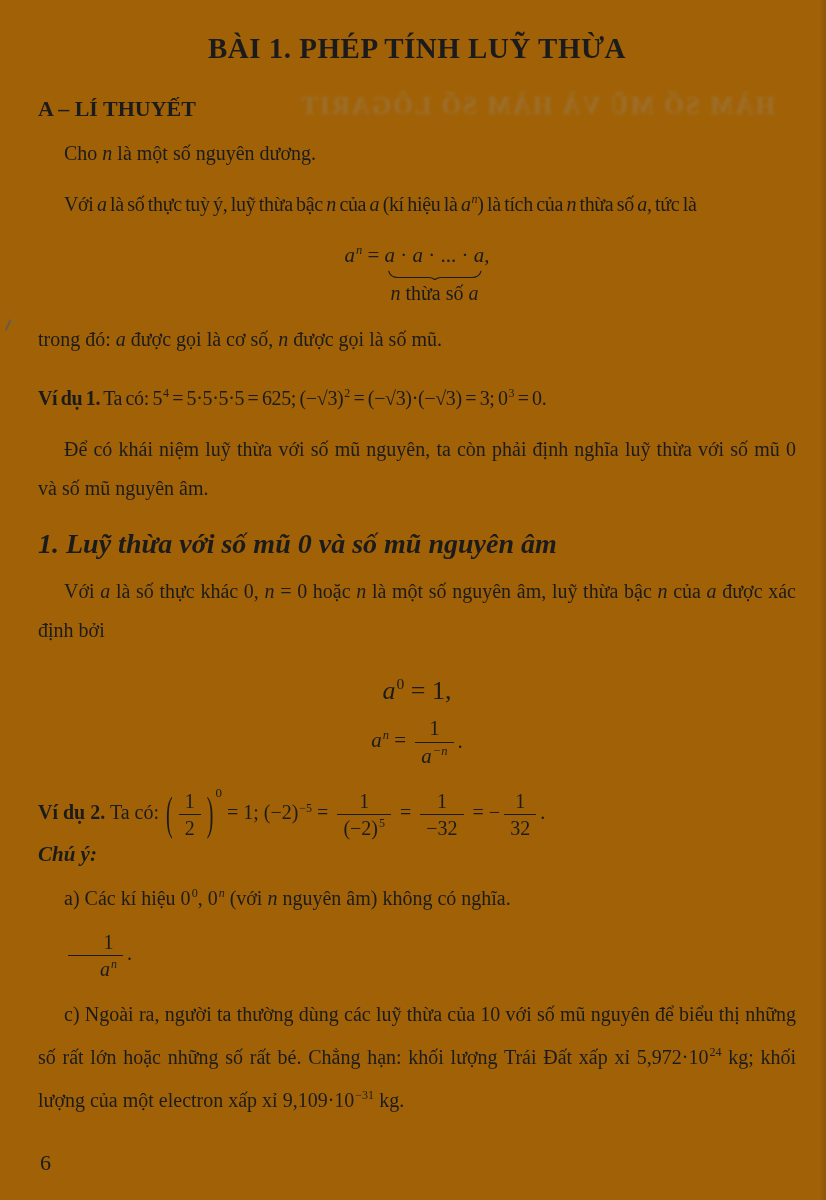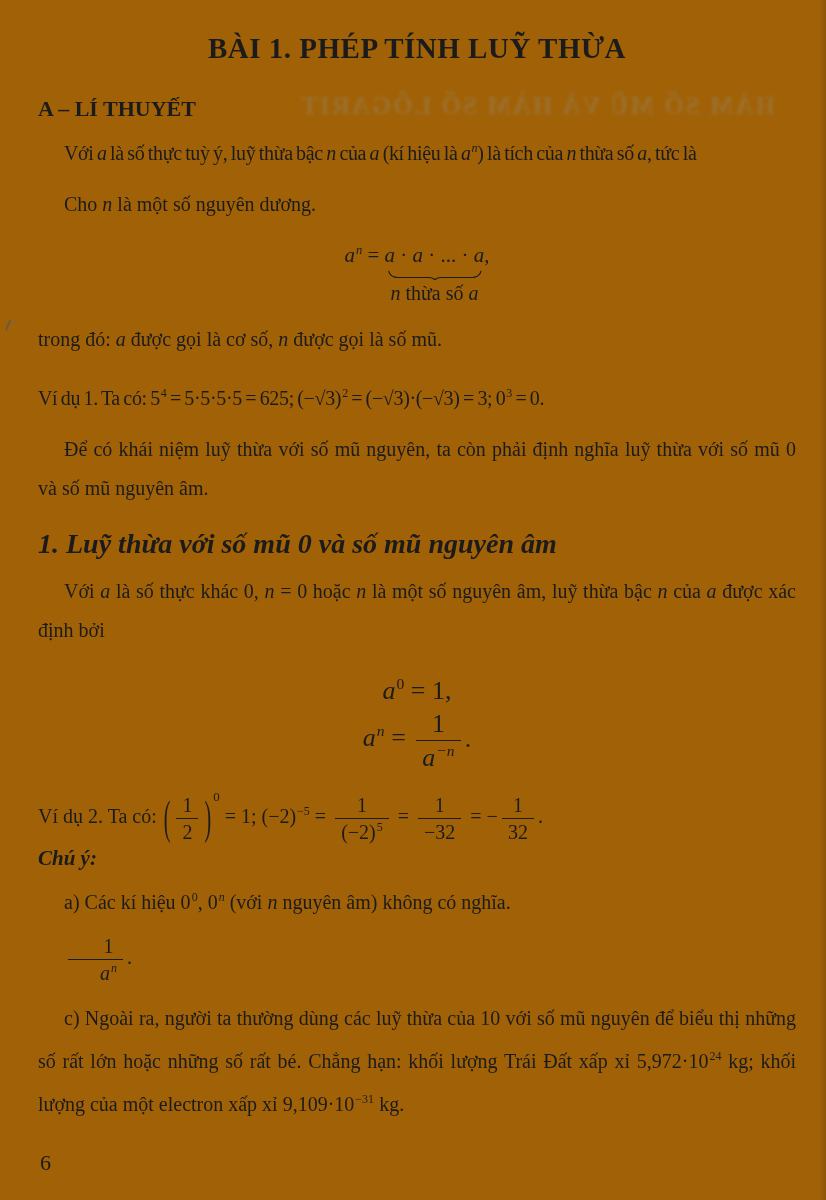--- a/index.html
+++ b/index.html
@@ -36,55 +36,55 @@
   .h-i{margin-top:22px;font-size:21.5px;font-weight:bold;}
   .h-sub{margin-top:20px;font-size:28px;font-weight:bold;font-style:italic;}
   .h-note{margin-top:2px;font-size:21px;font-weight:bold;font-style:italic;}
   p{margin:0;line-height:1.95;}
   .para{margin-top:12px;text-align:justify;}
   .indent{text-indent:26px;}
   .noindent{text-indent:0;}
   .fitline{white-space:nowrap;letter-spacing:-0.35px;word-spacing:-1.2px;text-align:left;}
   .it{font-style:italic;}
   .sup{font-size:0.6em;vertical-align:0.65em;margin-left:1px;}
-  .bold{font-weight:normal;}
+  .bold{font-weight:bold;}
   
   .display{text-align:center;line-height:1.3;}
   .f1{margin-top:18px;margin-bottom:50px;font-size:21px;}
   .ub-col{position:relative;display:inline-block;}
   .ubrace{position:absolute;left:2%;top:102%;width:96%;height:10px;}
   .ub-label{position:absolute;top:calc(102% + 10px);left:50%;transform:translateX(-50%);
     white-space:nowrap;font-size:20px;}
   .frac{display:inline-block;vertical-align:middle;text-align:center;margin:0 4px;line-height:1.2;}
   .frac .num{display:block;padding:0 6px 1px;border-bottom:1.4px solid #1b1b1b;}
   .frac .den{display:block;padding:1px 6px 0;}
   .f2a{margin-top:24px;font-size:26px;}
-  .f2b{font-size:26px;}
+  .f2b{margin-top:8px;font-size:21px;}
   .bigp{display:inline-block;transform:scaleY(2.3);vertical-align:middle;
     font-weight:400;margin:0 2px;}
   .psup{font-size:13px;position:relative;top:-22px;}
   .vd-row{margin-top:20px;}
   .mathline{letter-spacing:0;}
   .pagenum{position:absolute;left:40px;bottom:24px;font-size:22px;}
 </style>
 </head>
 <body>
 
 <div class="page">
   <div class="edge-shadow"></div>
   <div class="ghost">HÀM SỐ MŨ VÀ HÀM SỐ LÔGARIT</div>
   <div class="artifact"></div>
 
   <h1 class="title">BÀI 1. PHÉP TÍNH LUỸ THỪA</h1>
 
   <div class="h-a">A – LÍ THUYẾT</div>
 
+  <p class="para indent"><span>Cho </span><span class="it">n</span><span> là một số nguyên dương.</span></p>
+
   <p class="para indent fitline"><span>Với </span><span class="it">a</span><span> là số thực tuỳ ý, luỹ thừa bậc </span><span class="it">n</span><span> của </span><span class="it">a</span><span> (kí hiệu là </span><span class="it">a</span><span class="it sup">n</span><span>) là tích của </span><span class="it">n</span><span> thừa số </span><span class="it">a</span><span>, tức là</span></p>
-
-  <p class="para indent"><span>Cho </span><span class="it">n</span><span> là một số nguyên dương.</span></p>
 
   <div class="display f1">
     <span class="mathline"><span class="it">a</span><span class="it sup">n</span><span> = </span></span><span class="ub-col">
       <span><span class="it">a</span><span> · </span><span class="it">a</span><span> · ... · </span><span class="it">a</span></span>
       <svg class="ubrace" viewBox="0 0 120 12" preserveAspectRatio="none">
         <path d="M2,1 Q4,9 14,9 L52,9 Q58,9 60,12 Q62,9 68,9 L106,9 Q116,9 118,1" fill="none" stroke="#1b1b1b" stroke-width="1.4"></path>
       </svg>
       <span class="ub-label"><span class="it">n</span><span> thừa số </span><span class="it">a</span></span>
     </span><span>,</span>
   </div>

